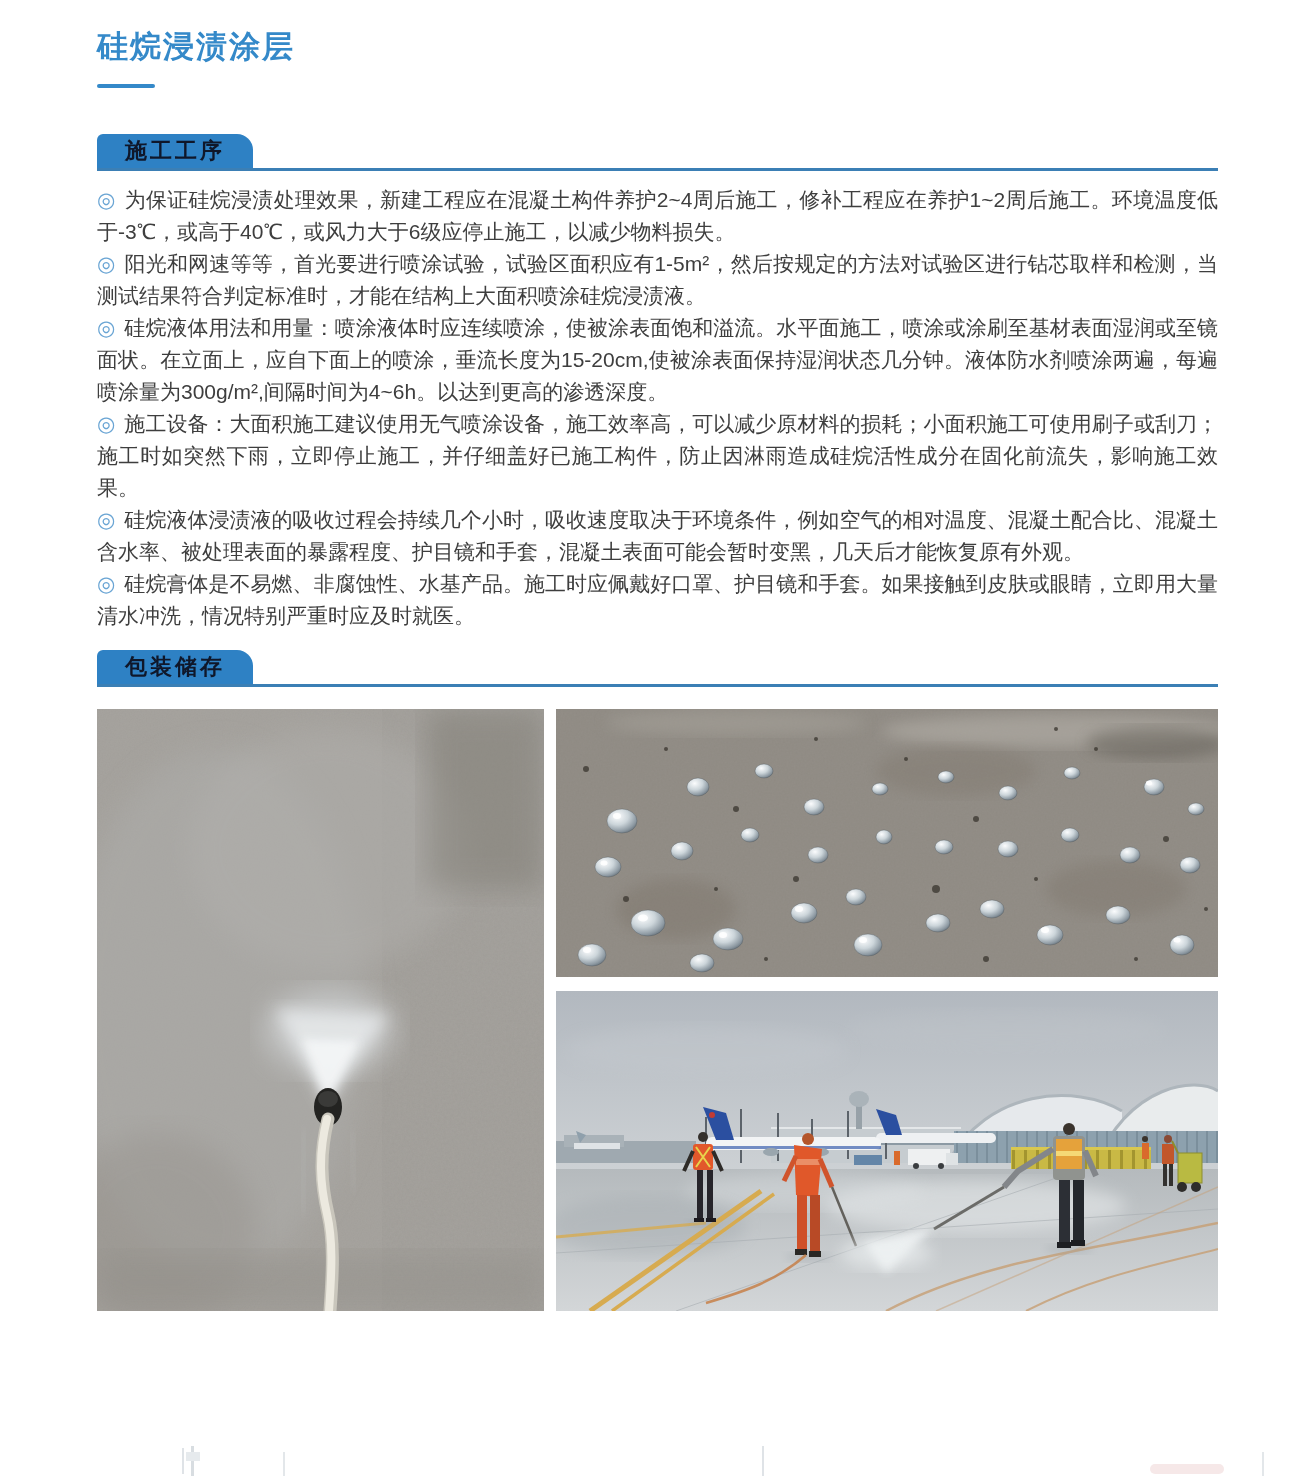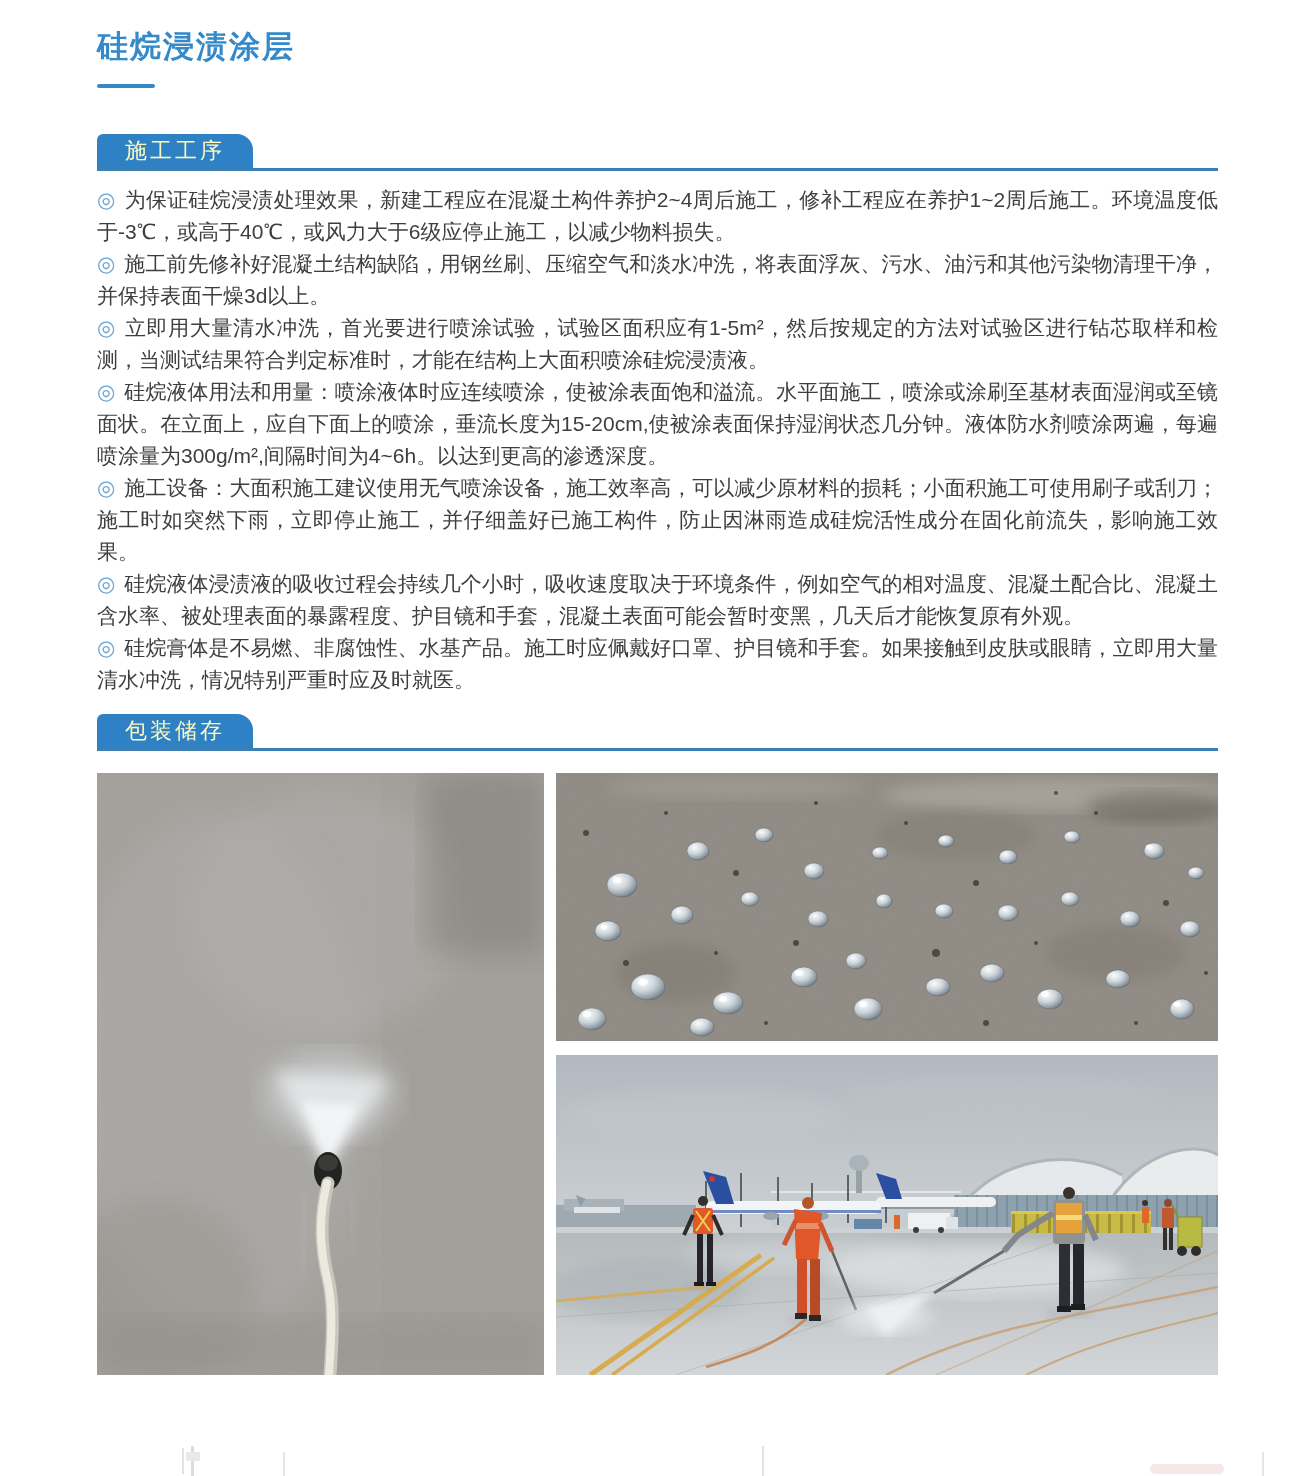--- a/index.html
+++ b/index.html
@@ -3,22 +3,22 @@
 <meta charset="utf-8">
 <style>
   html,body{margin:0;padding:0;background:#ffffff;}
   body{width:1290px;height:1476px;font-family:"Liberation Sans",sans-serif;color:#3e3e3e;}
   .page{position:relative;width:1290px;height:1476px;background:#fff;overflow:hidden;}
   .content{position:absolute;left:97px;top:0;width:1121px;}
   .page-title{margin:26px 0 0 0;font-size:31px;font-weight:700;color:#3489c9;letter-spacing:2px;}
   .title-dash{margin-top:16px;width:58px;height:4px;background:#3489c9;border-radius:2px;}
   .tab-row{margin-top:46px;height:34px;border-bottom:3px solid #3b7fb5;position:relative;}
   .tab-row.second{margin-top:18px;}
-  .sec-tab{position:absolute;left:0;bottom:0;background:#2e81c4;color:#fef9c3;font-size:22px;
-           font-weight:400;letter-spacing:3px;line-height:34px;padding:0 28px;
+  .sec-tab{position:absolute;left:0;bottom:0;background:#2e81c4;color:#0f172a;font-size:22px;
+           font-weight:700;letter-spacing:3px;line-height:34px;padding:0 28px;
            border-radius:6px 16px 0 0;}
   .bullets{margin-top:13px;}
   .bullet{margin:0;font-size:21px;line-height:32px;text-align:justify;color:#3e3e3e;}
   .bullet .b{color:#6aa5d4;margin-right:9px;}
   .photos{display:flex;gap:12px;margin-top:22px;align-items:flex-start;}
   .photo{margin:0;overflow:hidden;background:#9a9893;}
   .photo svg{display:block;width:100%;height:100%;}
   .photo-left{width:447px;height:602px;}
   .photo-col{display:flex;flex-direction:column;gap:14px;width:662px;}
   .photo-tr{width:662px;height:268px;}
@@ -33,22 +33,21 @@
 
     <h1 class="page-title">硅烷浸渍涂层</h1>
     <div class="title-dash"></div>
 
     <section>
       <div class="tab-row">
         <div class="sec-tab">施工工序</div>
       </div>
       <div class="bullets">
         <p class="bullet"><span class="b">◎</span><span>为保证硅烷浸渍处理效果，新建工程应在混凝土构件养护2~4周后施工，修补工程应在养护1~2周后施工。环境温度低于-3℃，或高于40℃，或风力大于6级应停止施工，以减少物料损失。</span></p>
-        <p class="bullet"><span class="b">◎</span><span>施工前先修补好混凝土结构缺陷，用钢丝刷、压缩空气和淡水冲洗，将表面浮灰、污水、油污和其他污染物清理干净，并保持表面干燥3d以上。</span></p>
-        <p class="bullet"><span class="b">◎</span><span>立即用大量清水冲洗，首光要进行喷涂试验，试验区面积应有1-5m²，然后按规定的方法对试验区进行钻芯取样和检测，当测试结果符合判定标准时，才能在结构上大面积喷涂硅烷浸渍液。</span></p>
+        <p class="bullet"><span class="b">◎</span><span>阳光和网速等等，首光要进行喷涂试验，试验区面积应有1-5m²，然后按规定的方法对试验区进行钻芯取样和检测，当测试结果符合判定标准时，才能在结构上大面积喷涂硅烷浸渍液。</span></p>
         <p class="bullet"><span class="b">◎</span><span>硅烷液体用法和用量：喷涂液体时应连续喷涂，使被涂表面饱和溢流。水平面施工，喷涂或涂刷至基材表面湿润或至镜面状。在立面上，应自下面上的喷涂，垂流长度为15-20cm,使被涂表面保持湿润状态几分钟。液体防水剂喷涂两遍，每遍喷涂量为300g/m²,间隔时间为4~6h。以达到更高的渗透深度。</span></p>
         <p class="bullet"><span class="b">◎</span><span>施工设备：大面积施工建议使用无气喷涂设备，施工效率高，可以减少原材料的损耗；小面积施工可使用刷子或刮刀；施工时如突然下雨，立即停止施工，并仔细盖好已施工构件，防止因淋雨造成硅烷活性成分在固化前流失，影响施工效果。</span></p>
         <p class="bullet"><span class="b">◎</span><span>硅烷液体浸渍液的吸收过程会持续几个小时，吸收速度取决于环境条件，例如空气的相对温度、混凝土配合比、混凝土含水率、被处理表面的暴露程度、护目镜和手套，混凝土表面可能会暂时变黑，几天后才能恢复原有外观。</span></p>
         <p class="bullet"><span class="b">◎</span><span>硅烷膏体是不易燃、非腐蚀性、水基产品。施工时应佩戴好口罩、护目镜和手套。如果接触到皮肤或眼睛，立即用大量清水冲洗，情况特别严重时应及时就医。</span></p>
       </div>
     </section>
 
     <section>
       <div class="tab-row second">
         <div class="sec-tab">包装储存</div>

